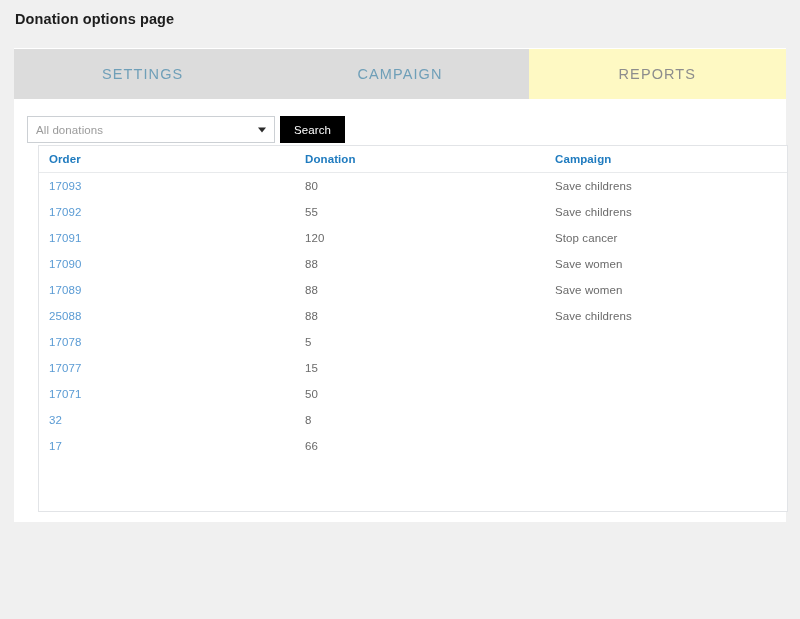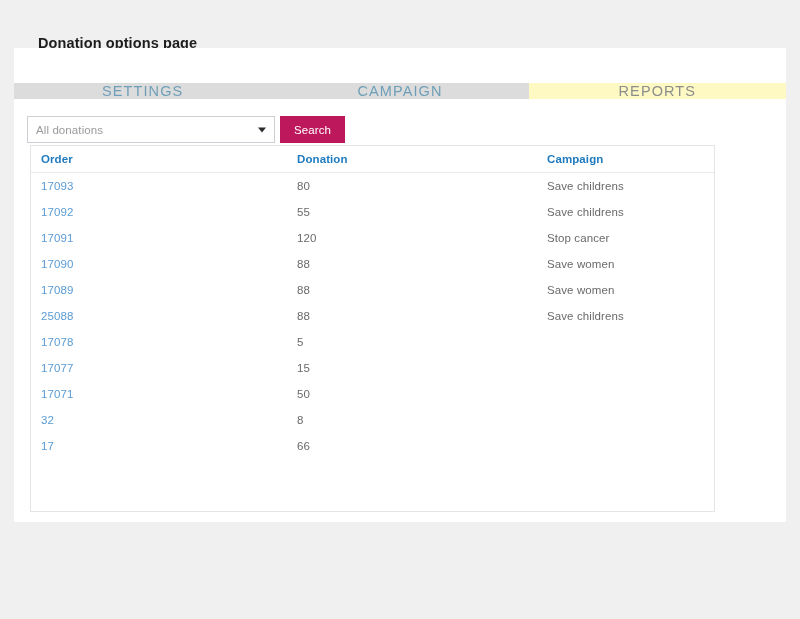--- a/index.html
+++ b/index.html
@@ -10,44 +10,42 @@
     width: 800px;
     height: 619px;
     background: #f0f0f0;
     font-family: "Liberation Sans", sans-serif;
     -webkit-font-smoothing: antialiased;
     overflow: hidden;
   }
   .page-title {
     position: absolute;
     left: 15px;
-    top: 35px;
+    top: 11px;
     font-size: 14.5px;
     font-weight: 600;
     color: #1d1d1d;
     letter-spacing: 0.1px;
-    margin-left: 23px;
   }
   .card {
     position: absolute;
     left: 14px;
     top: 48px;
     width: 772px;
     height: 474px;
     background: #ffffff;
   }
   
   .tabbar {
     position: absolute;
     left: 0;
     top: 1px;
     width: 772px;
     height: 50px;
     display: flex;
-    align-items: flex-end;
   }
   .tab {
     flex: 1 1 0;
     display: flex;
     align-items: center;
     justify-content: center;
     font-size: 14.5px;
     letter-spacing: 1.1px;
     background: #dcdcdc;
     color: #6f9fb8;
@@ -92,37 +90,37 @@
     width: 0;
     height: 0;
     border-left: 4px solid transparent;
     border-right: 4px solid transparent;
     border-top: 5px solid #2b2b2b;
   }
   .search-btn {
     margin-left: 5px;
     height: 27px;
     padding: 0 14px;
-    background: #be185d;
+    background: #000000;
     color: #ffffff;
     font-size: 11.5px;
     border: none;
     display: flex;
     align-items: center;
     justify-content: center;
     cursor: pointer;
     font-family: "Liberation Sans", sans-serif;
     letter-spacing: 0.1px;
   }
   
   .table-box {
     position: absolute;
-    left: 16px;
+    left: 24px;
     top: 97px;
-    width: 685px;
+    width: 750px;
     height: 367px;
     background: #ffffff;
     border: 1px solid #e2e4e7;
     box-sizing: border-box;
     overflow: hidden;
   }
   table.report {
     width: 100%;
     border-collapse: collapse;
     table-layout: fixed;

